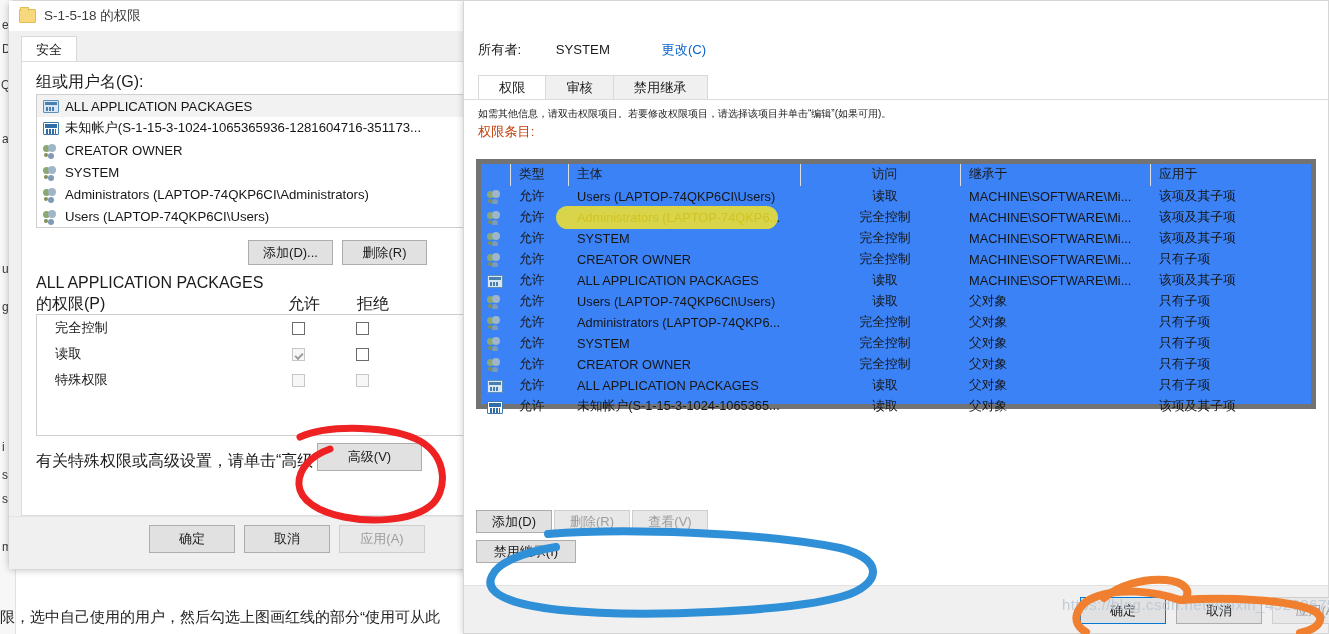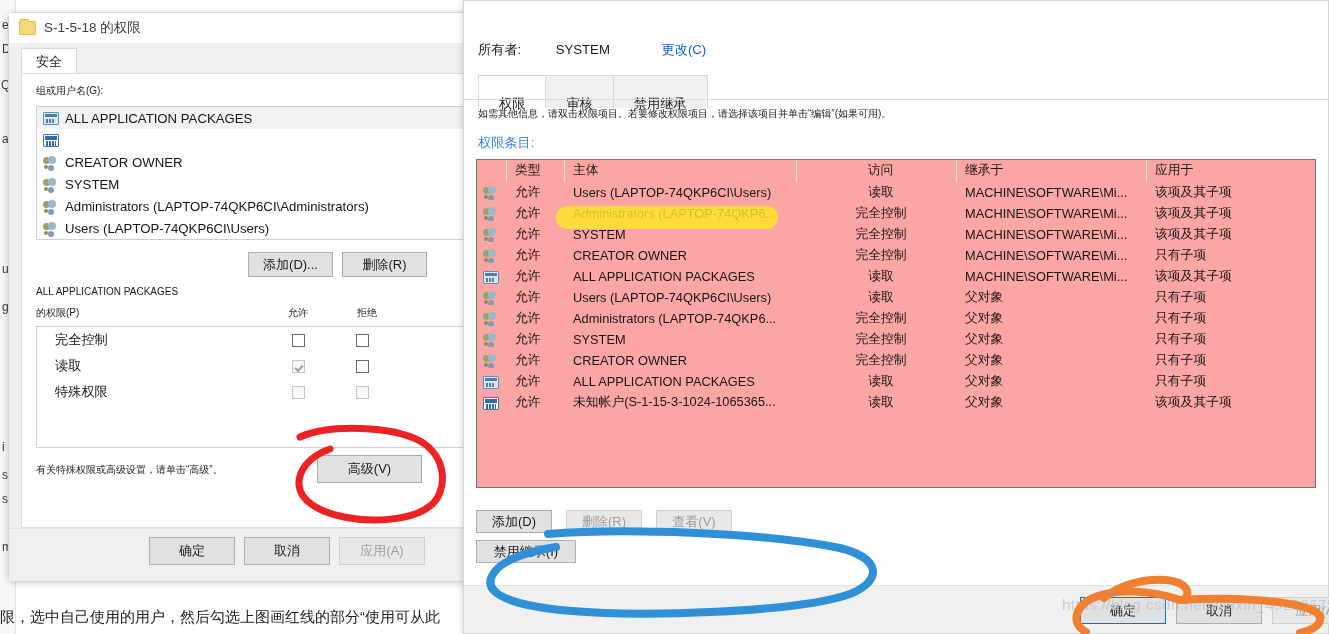--- a/index.html
+++ b/index.html
@@ -74,39 +74,39 @@
     font-size: 13.5px; color: #3c3c3c;
   }
   .close-btn {
     position: absolute; right: 0; top: 0; width: 44px; height: 30px;
     display: flex; align-items: center; justify-content: center;
     color: #5b5b5b; font-size: 17px; line-height: 1;
   }
   .close-btn svg { display:block; }
 
   
-  #leftDlg { left: 8px; top: 12px; width: 489px; height: 570px; border-radius: 7px; }
+  #leftDlg { left: 8px; top: 0px; width: 489px; height: 570px; border-radius: 7px; }
   #leftDlg .body {
     position: absolute; left: 0; right: 0; top: 30px; bottom: 0;
     background: #f0f0f0;
   }
   .tabstrip {
     position: absolute; left: 12px; top: 5px; height: 26px;
   }
   .tab {
     display: inline-block; height: 26px; line-height: 25px;
     padding: 0 14px; font-size: 13px; color: #1b1b1b;
     background: #ffffff; border: 1px solid #d9d9d9; border-bottom: none;
   }
   .tabpage {
     position: absolute; left: 12px; right: 12px; top: 30px; bottom: 53px;
     background: #ffffff; border: 1px solid #dcdcdc;
   }
   .lbl {
-    position: absolute; font-size: 10px; color: #1b1b1b;
+    position: absolute; font-size: 16px; color: #1b1b1b;
   }
   .listbox {
     position: absolute; background: #ffffff;
     border: 1px solid #cfcfcf; overflow: hidden;
   }
   .li {
     height: 22px; display: flex; align-items: center; gap: 6px;
     padding: 0 6px; font-size: 13.2px; color: #161616; white-space: nowrap;
   }
   .li.sel { background: #f2f2f2; }
@@ -184,46 +184,46 @@
 
   
   #rightDlg { left: 463px; top: 0px; width: 866px; height: 634px; }
   #rightDlg .rbody { position: absolute; inset: 0; background: #ffffff; }
   .owner-row { position:absolute; left: 14px; top: 40px; font-size: 13.2px; color:#1b1b1b; }
   .owner-row .k { display:inline-block; width: 74px; }
   .owner-row .v { display:inline-block; margin-right: 10px; }
   .owner-row .lnk { color:#0b63ce;margin-left:38px; }
   .rtabs { position:absolute; left: 14px; top: 74px; height: 24px; display:flex; }
   .rtab {
-    height: 24px; line-height: 23px; padding: 16px 20px; font-size: 13.2px;
+    height: 24px; line-height: 23px; padding: 0 20px; font-size: 13.2px;
     color:#1b1b1b; background:#f0f0f0; border:1px solid #d9d9d9; border-bottom:none;
     margin-right: -1px;
   }
   .rtab.active { background:#ffffff; }
   .rhr { position:absolute; left:0; right:0; top:98px; height:1px; background:#dcdcdc; }
   .rinfo { position:absolute; left:14px; top:106px; font-size:10px; color:#1b1b1b; white-space:nowrap; }
-  .rentries { position:absolute; left:14px; top:133px; font-size:13.2px; color:#3b82f6; }
+  .rentries { position:absolute; left:14px; top:122px; font-size:13.2px; color:#c2410c; }
 
   .grid {
-    position:absolute; left: 12px; top: 158px; width: 840px; height: 329px;
-    background:#fca5a5; border:1px solid #737373;
+    position:absolute; left: 12px; top: 158px; width: 840px; height: 250px;
+    background:#3b82f6; border:5px solid #737373;
   }
   .ghead { display:flex; height: 22px; font-size: 12.8px; color:#1b1b1b; }
   .ghead > div { border-right:1px solid #dedede; padding: 2px 0 0 8px; }
   .ghead > div:last-child { border-right: none; }
   .grow { display:flex; height: 21px; font-size: 12.8px; color:#161616; align-items:center; }
   .grow > div { padding-left: 8px; white-space: nowrap; overflow:hidden; }
   .c-ic   { width: 30px; padding-left: 6px !important; display:flex; align-items:center; }
   .c-type { width: 58px; }
   .c-subj { width: 232px; }
   .c-acc  { width: 160px; text-align: center; }
   .c-inh  { width: 190px; }
   .c-app  { width: 160px; }
 
-  .rbtns { position:absolute; left: 12px; top: 509px; display:flex; gap: 14px; }
+  .rbtns { position:absolute; left: 12px; top: 509px; display:flex; gap: 2px; }
   .rbtn { width: 76px; height: 23px; }
   .rinh { position:absolute; left: 12px; top: 539px; width: 100px; height: 23px; }
   .rchk-row { position:absolute; left: 12px; top: 572px; display:flex; align-items:center; gap:7px;
               font-size: 13.2px; color:#1b1b1b; }
   .rfoot { position:absolute; left:0; right:0; bottom:0; height:48px; background:#f0f0f0; border-top:1px solid #e1e1e1; }
 
   
   .ann { position:absolute; pointer-events:none; }
   .hl-yellow {
     position:absolute; background: #fbe825; opacity:.82; border-radius: 12px;
@@ -283,20 +283,21 @@
       <div class="tabpage">
         <div class="lbl" style="left:14px; top:10px;">组或用户名(G):</div>
 
         <div class="listbox" id="memberList" style="left:14px; top:32px; right:14px; height:134px;">
             <div class="li sel">
               <span class="ic ic-pkg"></span>
               <span>ALL APPLICATION PACKAGES</span>
             </div>
             <div class="li">
               <span class="ic ic-pkg2"></span>
+              <span>未知帐户(S-1-15-3-1024-1065365936-1281604716-351173...</span>
             </div>
             <div class="li">
               <span class="ic ic-users"></span>
               <span>CREATOR OWNER</span>
             </div>
             <div class="li">
               <span class="ic ic-users"></span>
               <span>SYSTEM</span>
             </div>
             <div class="li">

